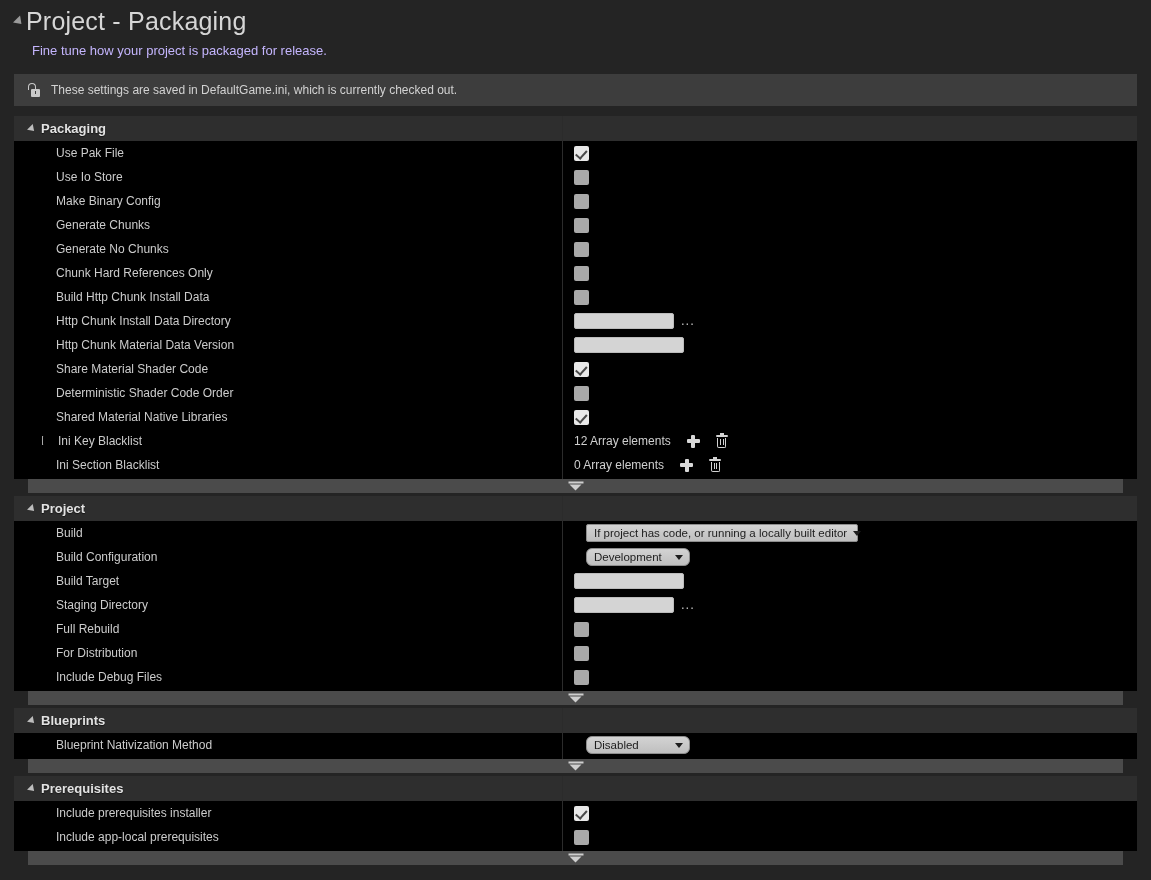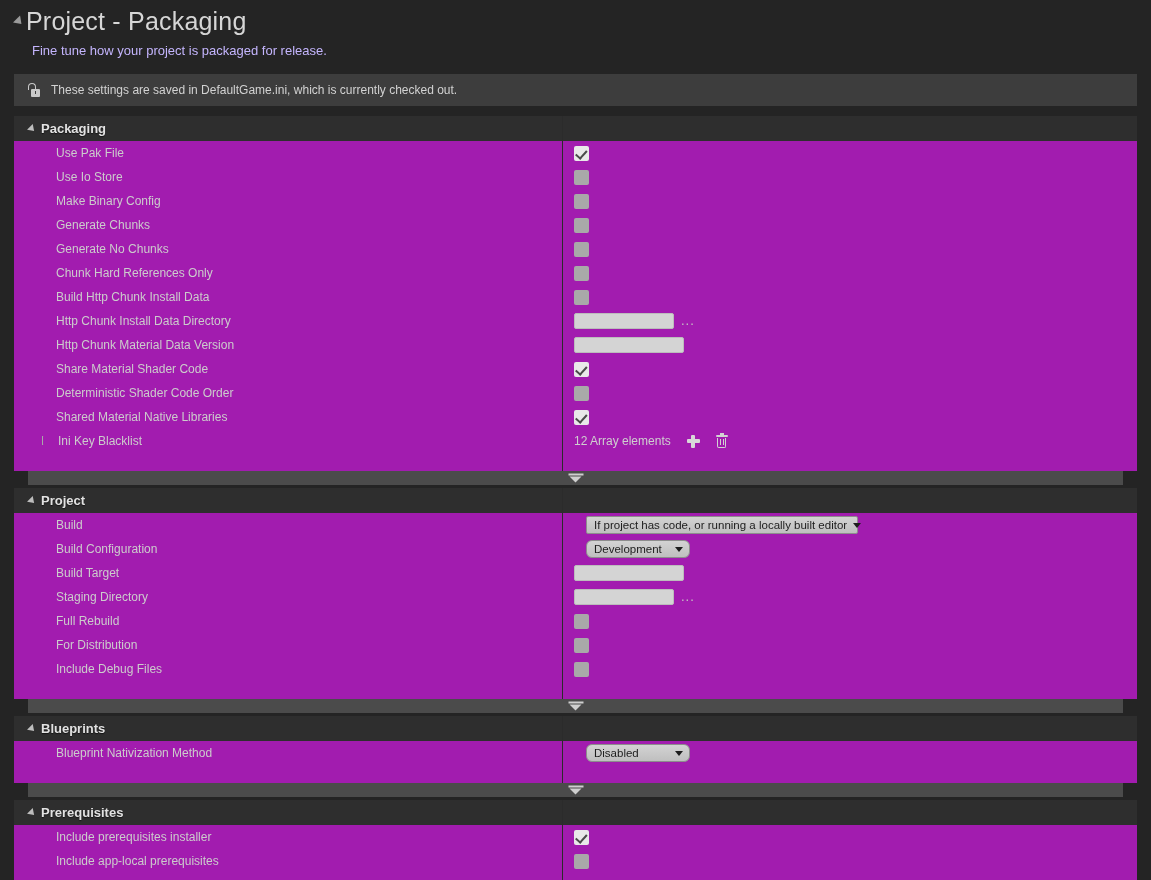--- a/index.html
+++ b/index.html
@@ -51,21 +51,21 @@
     width: 9px; height: 8px; background: #c9c9c9; border-radius: 1px;
   }
   .lock-icon .body::after {
     content: ""; position: absolute; left: 3.6px; top: 2.6px;
     width: 1.8px; height: 3px; background: #3d3d3d;
   }
 
   
   .settings { margin: 10px 14px 0 14px; position: relative; }
 
-  .section { background: #a21caf; position: relative; }
+  .section { background: #000000; position: relative; }
   .section::before {
     
     content: ""; position: absolute; left: 548px; top: 0; bottom: 0;
     width: 1px; background: #2b2b2b; z-index: 2;
   }
 
   .section-header {
     height: 25px; background: #2e2e2e;
     display: flex; align-items: center; padding-left: 14px;
     position: relative;
@@ -76,21 +76,21 @@
     border-right: 4px solid transparent;
     border-top: 6px solid #bdbdbd;
     transform: rotate(-45deg);
     margin-right: 5px;
   }
   .section-title {
     font-size: 13px; font-weight: bold; color: #e2e2e2;
     text-shadow: 0 1px 1px rgba(0,0,0,.55);
   }
 
-  .rows { padding-bottom: 18px; }
+  .rows { padding-bottom: 2px; }
   .row { height: 24px; display: flex; align-items: center; position: relative; }
   .row-label {
     width: 548px; flex: 0 0 548px;
     padding-left: 42px; font-size: 12px; color: #cccccc;
     display: flex; align-items: center; gap: 6px;
     position: relative;
   }
   .row-label.indented-arrow { padding-left: 28px; }
   .expander {
     width: 10px; height: 10px; position: relative; flex: 0 0 10px;
@@ -355,20 +355,38 @@
               </span>
               <span class="icon-btn">
                 <span class="trash-icon">
                   <span class="handle"></span>
                   <span class="lid"></span>
                   <span class="can"></span>
                 </span>
               </span>
             </div>
           </div>
+          <div class="row">
+            <div class="row-label">
+              <span>Ini Section Blacklist</span>
+            </div>
+            <div class="row-value">
+              <span class="array-count">0 Array elements</span>
+              <span class="icon-btn">
+                <span class="plus-icon"></span>
+              </span>
+              <span class="icon-btn">
+                <span class="trash-icon">
+                  <span class="handle"></span>
+                  <span class="lid"></span>
+                  <span class="can"></span>
+                </span>
+              </span>
+            </div>
+          </div>
         </div>
       </div>
       <div class="splitter">
         <span class="splitter-handle">
           <span class="bar"></span>
           <span class="caret"></span>
         </span>
       </div>
       <div class="gap"></div>
       <div class="section">

